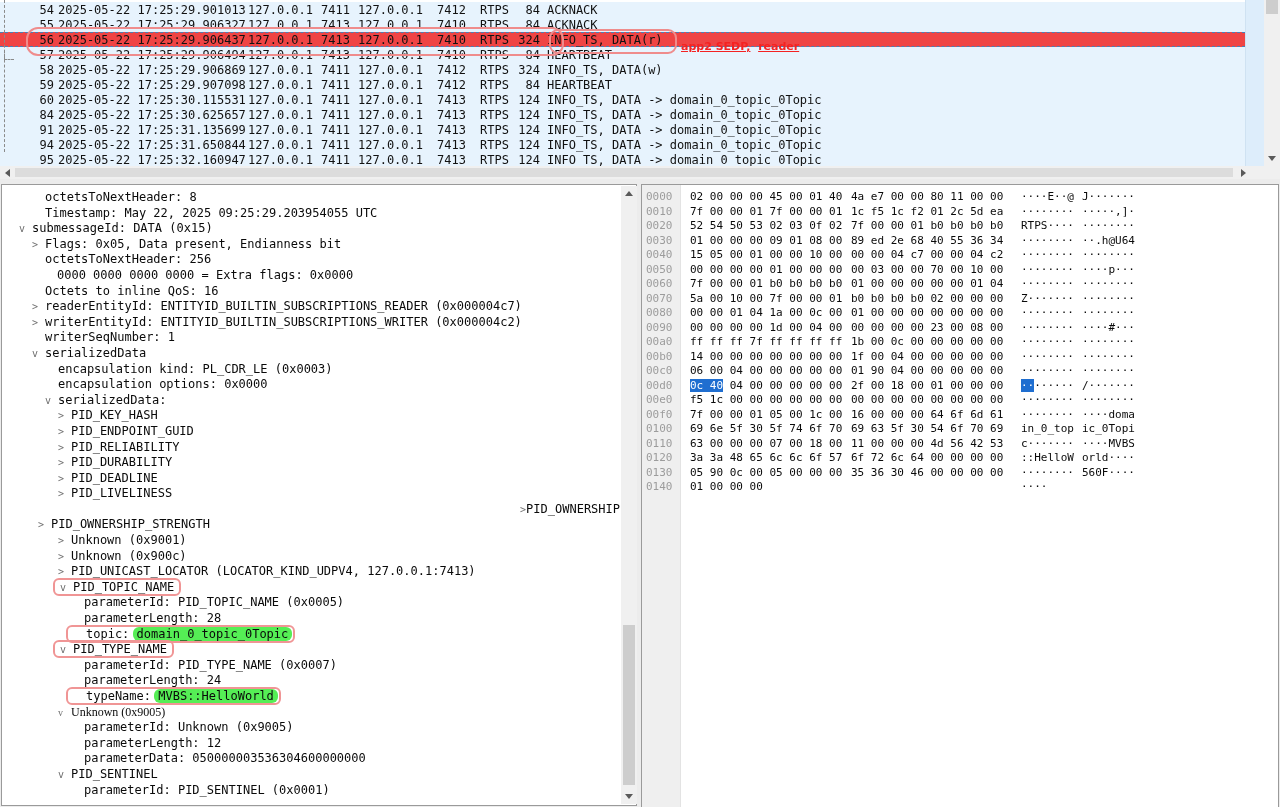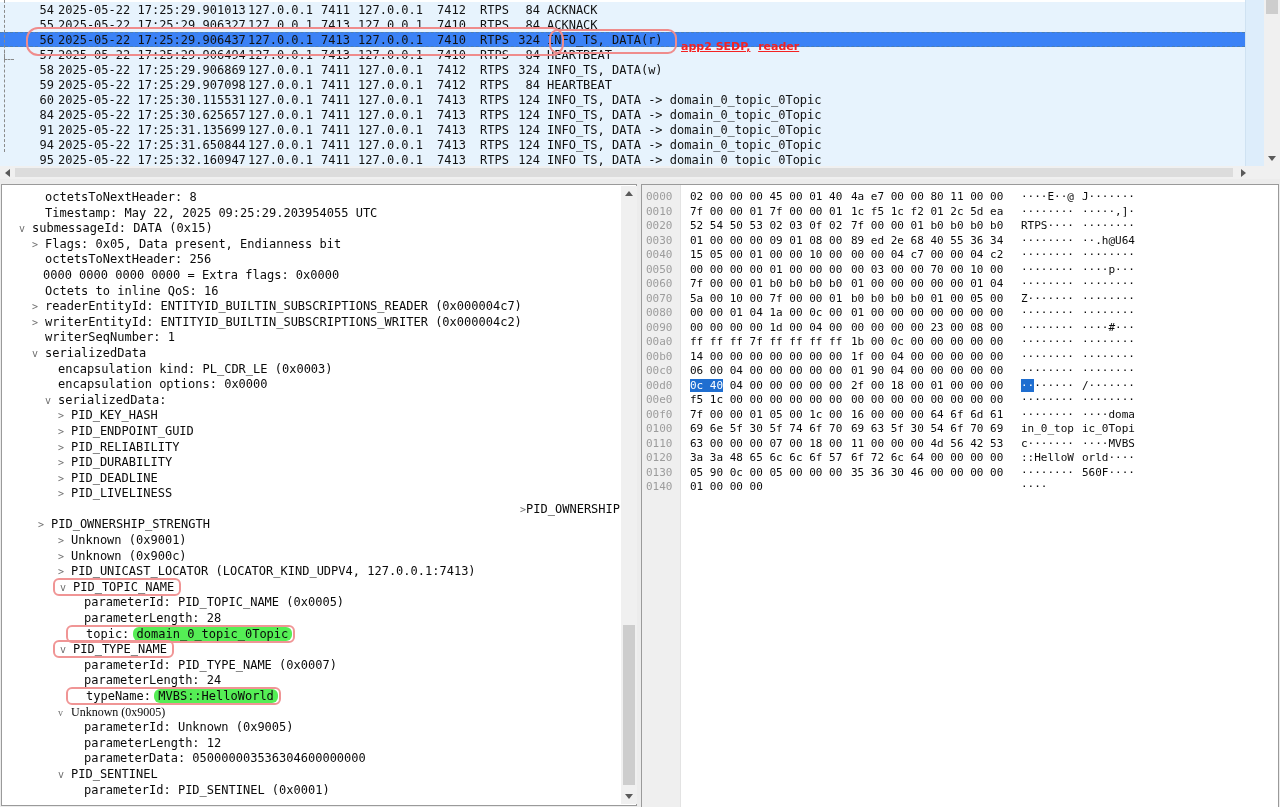--- a/index.html
+++ b/index.html
@@ -12,21 +12,21 @@
   .pane{position:absolute;background:#fff;box-sizing:border-box;}
 
   
   #packet-pane{left:0;top:0;width:1280px;height:179px;background:#fff;border-bottom:1px solid #b5b5b5;}
   #packet-list{position:absolute;left:0;top:0;width:1245px;height:166px;overflow:hidden;background:#fff;}
   .prow{
     display:flex;align-items:center;height:15.1px;box-sizing:border-box;
     background:#e7f3fd;color:#111;font-size:12px;white-space:pre;cursor:default;
   }
   .prow:first-child{margin-top:2px;}
-  .prow.selected{background:#3b82f6;border-top:1px dashed #4a7fb5;border-bottom:1px dashed #4a7fb5;}
+  .prow.selected{background:#ef4444;border-top:1px dashed #4a7fb5;border-bottom:1px dashed #4a7fb5;}
   .c-no{width:54px;text-align:right;flex:none;}
   .c-time{width:190px;margin-left:4px;flex:none;}
   .c-src{width:66px;flex:none;}
   .c-sport{width:36px;text-align:right;flex:none;}
   .c-dst{width:66px;margin-left:8px;flex:none;}
   .c-dport{width:42px;text-align:right;flex:none;}
   .c-proto{width:36px;margin-left:14px;flex:none;}
   .c-len{width:24px;text-align:right;flex:none;}
   .c-info{margin-left:7px;flex:none;}
 
@@ -127,21 +127,21 @@
   <div id="ann-note"><span>app2 SEDP,</span><span class="gap">  </span><span>reader</span></div>
 </div>
 
 <div id="tree-pane" class="pane">
   <div id="tree">
       <div class="tline" style="padding-left: 30px;"><span class="tarrow"></span><span>octetsToNextHeader: 8</span></div>
       <div class="tline" style="padding-left: 30px;"><span class="tarrow"></span><span>Timestamp: May 22, 2025 09:25:29.203954055 UTC</span></div>
       <div class="tline" style="padding-left: 17px;"><span class="tarrow">v</span><span>submessageId: DATA (0x15)</span></div>
       <div class="tline" style="padding-left: 30px;"><span class="tarrow">&gt;</span><span>Flags: 0x05, Data present, Endianness bit</span></div>
       <div class="tline" style="padding-left: 30px;"><span class="tarrow"></span><span>octetsToNextHeader: 256</span></div>
-      <div class="tline" style="padding-left: 28px;"><span class="tarrow"></span><span>0000 0000 0000 0000 = Extra flags: 0x0000</span></div>
+      <div class="tline" style="padding-left: 42px;"><span class="tarrow"></span><span>0000 0000 0000 0000 = Extra flags: 0x0000</span></div>
       <div class="tline" style="padding-left: 30px;"><span class="tarrow"></span><span>Octets to inline QoS: 16</span></div>
       <div class="tline" style="padding-left: 30px;"><span class="tarrow">&gt;</span><span>readerEntityId: ENTITYID_BUILTIN_SUBSCRIPTIONS_READER (0x000004c7)</span></div>
       <div class="tline" style="padding-left: 30px;"><span class="tarrow">&gt;</span><span>writerEntityId: ENTITYID_BUILTIN_SUBSCRIPTIONS_WRITER (0x000004c2)</span></div>
       <div class="tline" style="padding-left: 30px;"><span class="tarrow"></span><span>writerSeqNumber: 1</span></div>
       <div class="tline" style="padding-left: 30px;"><span class="tarrow">v</span><span>serializedData</span></div>
       <div class="tline" style="padding-left: 43px;"><span class="tarrow"></span><span>encapsulation kind: PL_CDR_LE (0x0003)</span></div>
       <div class="tline" style="padding-left: 43px;"><span class="tarrow"></span><span>encapsulation options: 0x0000</span></div>
       <div class="tline" style="padding-left: 43px;"><span class="tarrow">v</span><span>serializedData:</span></div>
       <div class="tline" style="padding-left: 56px;"><span class="tarrow">&gt;</span><span>PID_KEY_HASH</span></div>
       <div class="tline" style="padding-left: 56px;"><span class="tarrow">&gt;</span><span>PID_ENDPOINT_GUID</span></div>
@@ -182,21 +182,21 @@
 <div id="hex-pane" class="pane">
   <div id="hex-gutter"></div>
   <div id="hexrows">
       <div class="hrow"><span class="h-off">0000</span><span class="h-b1">02 00 00 00 45 00 01 40</span><span class="h-b2">4a e7 00 00 80 11 00 00</span><span class="h-a1">····E··@</span><span class="h-a2">J·······</span></div>
       <div class="hrow"><span class="h-off">0010</span><span class="h-b1">7f 00 00 01 7f 00 00 01</span><span class="h-b2">1c f5 1c f2 01 2c 5d ea</span><span class="h-a1">········</span><span class="h-a2">·····,]·</span></div>
       <div class="hrow"><span class="h-off">0020</span><span class="h-b1">52 54 50 53 02 03 0f 02</span><span class="h-b2">7f 00 00 01 b0 b0 b0 b0</span><span class="h-a1">RTPS····</span><span class="h-a2">········</span></div>
       <div class="hrow"><span class="h-off">0030</span><span class="h-b1">01 00 00 00 09 01 08 00</span><span class="h-b2">89 ed 2e 68 40 55 36 34</span><span class="h-a1">········</span><span class="h-a2">··.h@U64</span></div>
       <div class="hrow"><span class="h-off">0040</span><span class="h-b1">15 05 00 01 00 00 10 00</span><span class="h-b2">00 00 04 c7 00 00 04 c2</span><span class="h-a1">········</span><span class="h-a2">········</span></div>
       <div class="hrow"><span class="h-off">0050</span><span class="h-b1">00 00 00 00 01 00 00 00</span><span class="h-b2">00 03 00 00 70 00 10 00</span><span class="h-a1">········</span><span class="h-a2">····p···</span></div>
       <div class="hrow"><span class="h-off">0060</span><span class="h-b1">7f 00 00 01 b0 b0 b0 b0</span><span class="h-b2">01 00 00 00 00 00 01 04</span><span class="h-a1">········</span><span class="h-a2">········</span></div>
-      <div class="hrow"><span class="h-off">0070</span><span class="h-b1">5a 00 10 00 7f 00 00 01</span><span class="h-b2">b0 b0 b0 b0 01 00 05 00</span><span class="h-a1">Z·······</span><span class="h-a2">········</span></div>
+      <div class="hrow"><span class="h-off">0070</span><span class="h-b1">5a 00 10 00 7f 00 00 01</span><span class="h-b2">b0 b0 b0 b0 02 00 00 00</span><span class="h-a1">Z·······</span><span class="h-a2">········</span></div>
       <div class="hrow"><span class="h-off">0080</span><span class="h-b1">00 00 01 04 1a 00 0c 00</span><span class="h-b2">01 00 00 00 00 00 00 00</span><span class="h-a1">········</span><span class="h-a2">········</span></div>
       <div class="hrow"><span class="h-off">0090</span><span class="h-b1">00 00 00 00 1d 00 04 00</span><span class="h-b2">00 00 00 00 23 00 08 00</span><span class="h-a1">········</span><span class="h-a2">····#···</span></div>
       <div class="hrow"><span class="h-off">00a0</span><span class="h-b1">ff ff ff 7f ff ff ff ff</span><span class="h-b2">1b 00 0c 00 00 00 00 00</span><span class="h-a1">········</span><span class="h-a2">········</span></div>
       <div class="hrow"><span class="h-off">00b0</span><span class="h-b1">14 00 00 00 00 00 00 00</span><span class="h-b2">1f 00 04 00 00 00 00 00</span><span class="h-a1">········</span><span class="h-a2">········</span></div>
       <div class="hrow"><span class="h-off">00c0</span><span class="h-b1">06 00 04 00 00 00 00 00</span><span class="h-b2">01 90 04 00 00 00 00 00</span><span class="h-a1">········</span><span class="h-a2">········</span></div>
       <div class="hrow"><span class="h-off">00d0</span><span class="h-b1"><span class="hl">0c 40</span> 04 00 00 00 00 00</span><span class="h-b2">2f 00 18 00 01 00 00 00</span><span class="h-a1"><span class="hl">··</span>······</span><span class="h-a2">/·······</span></div>
       <div class="hrow"><span class="h-off">00e0</span><span class="h-b1">f5 1c 00 00 00 00 00 00</span><span class="h-b2">00 00 00 00 00 00 00 00</span><span class="h-a1">········</span><span class="h-a2">········</span></div>
       <div class="hrow"><span class="h-off">00f0</span><span class="h-b1">7f 00 00 01 05 00 1c 00</span><span class="h-b2">16 00 00 00 64 6f 6d 61</span><span class="h-a1">········</span><span class="h-a2">····doma</span></div>
       <div class="hrow"><span class="h-off">0100</span><span class="h-b1">69 6e 5f 30 5f 74 6f 70</span><span class="h-b2">69 63 5f 30 54 6f 70 69</span><span class="h-a1">in_0_top</span><span class="h-a2">ic_0Topi</span></div>
       <div class="hrow"><span class="h-off">0110</span><span class="h-b1">63 00 00 00 07 00 18 00</span><span class="h-b2">11 00 00 00 4d 56 42 53</span><span class="h-a1">c·······</span><span class="h-a2">····MVBS</span></div>

